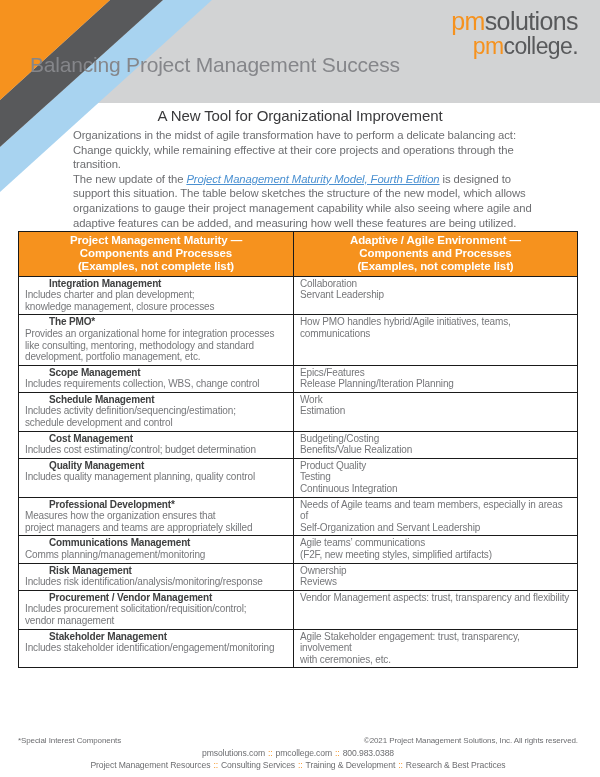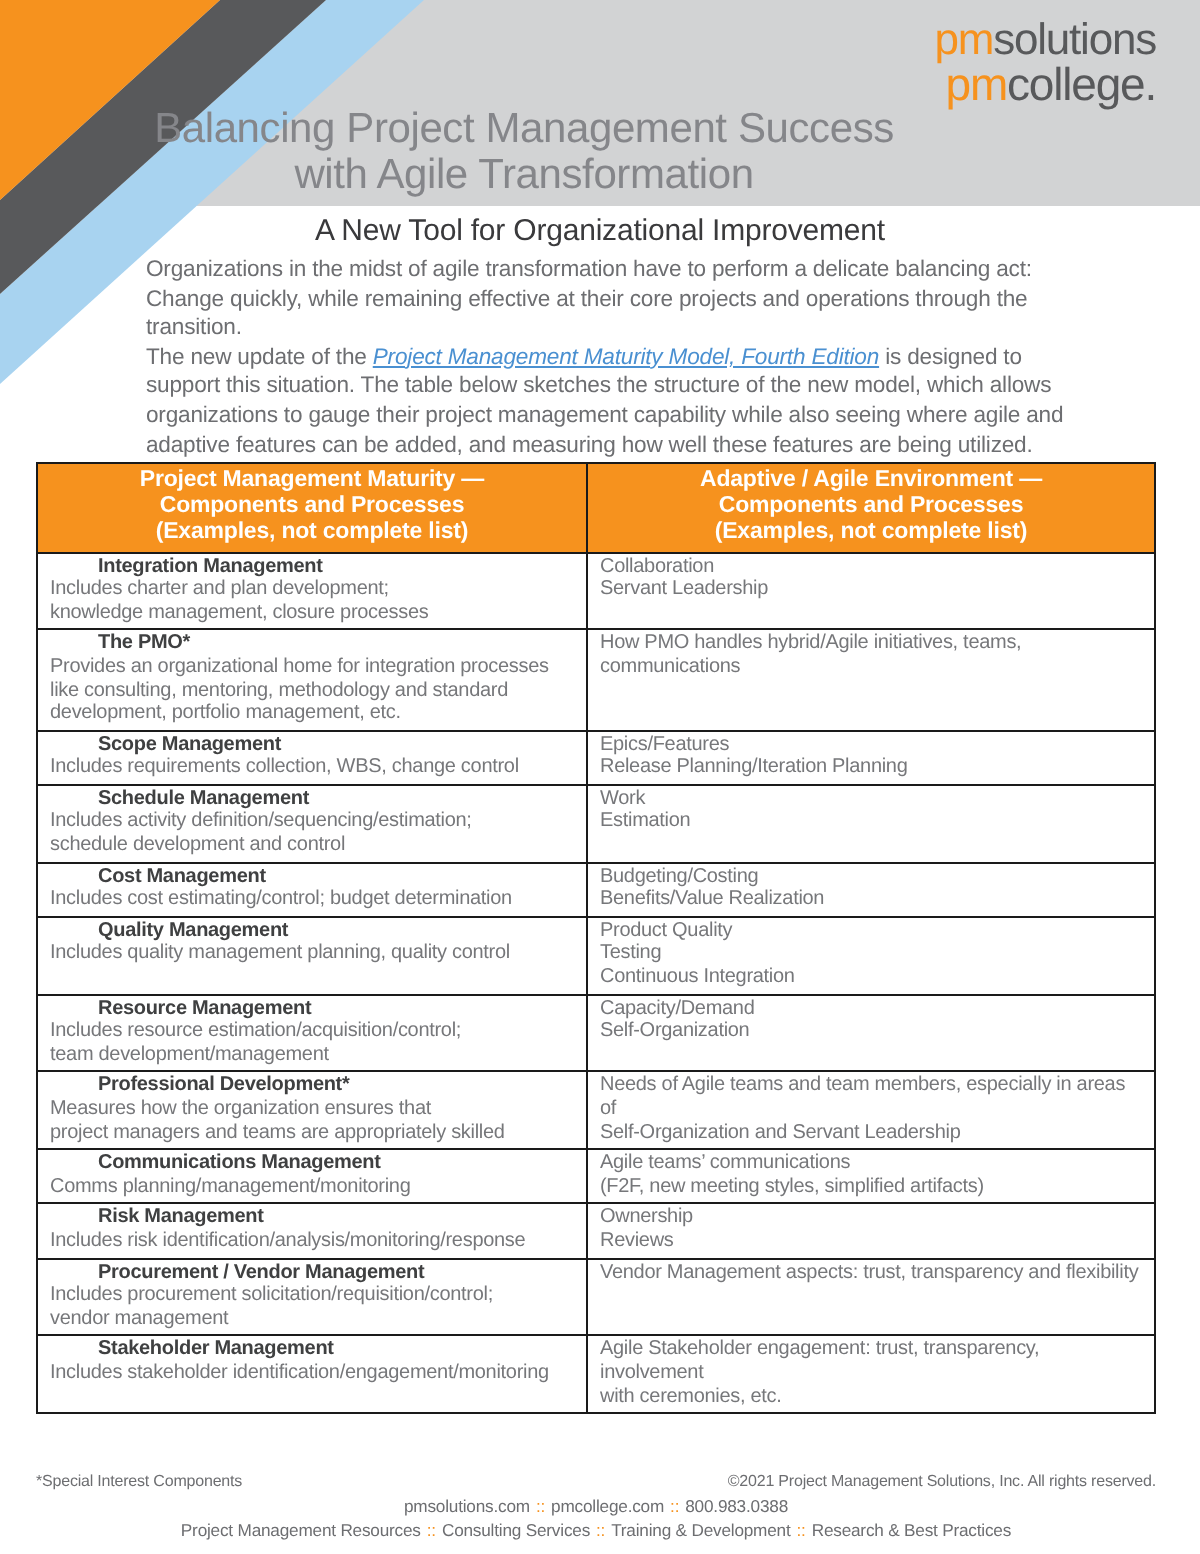--- a/index.html
+++ b/index.html
@@ -10,26 +10,26 @@
     -webkit-font-smoothing:antialiased;
   }
   
   .banner { position:relative; width:600px; height:103px; background:var(--banner_gray,#d2d3d4); }
   .stripes { position:absolute; top:0; left:0; width:230px; height:210px; pointer-events:none; z-index:5; }
   .stripe { position:absolute; inset:0; }
   .stripe.s-orange { background:var(--orange,#f6921e); clip-path:polygon(0 0,110px 0,0 100px); }
   .stripe.s-gray   { background:var(--stripe_gray,#58595b); clip-path:polygon(110px 0,163px 0,0 147px,0 100px); }
   .stripe.s-blue   { background:var(--stripe_blue,#a8d3f0); clip-path:polygon(163px 0,212px 0,0 192px,0 147px); }
   .logo { position:absolute; top:9px; right:22px; text-align:right; line-height:1.02; z-index:6; }
-  .logo .l1 { font-size:22px; letter-spacing:-0.6px; color:#58595b; }
+  .logo .l1 { font-size:25px; letter-spacing:-0.6px; color:#58595b; }
   .logo .l2 { font-size:23px; letter-spacing:-0.6px; color:#58595b; }
   .logo .pm { color:var(--orange,#f6921e); }
   .banner-title {
-    position:absolute; top:53px; left:0; width:484px; padding-left:40px;
-    text-align:center; font-size:21px; line-height:23px;
+    position:absolute; top:53px; left:0; width:484px; padding-left:30px;
+    text-align:left; font-size:21px; line-height:23px;
     color:#85868a; letter-spacing:-0.2px; z-index:6;
   }
   
   .heading { margin-top:4px; text-align:center; font-size:15px; font-weight:normal; color:#3a3a3c; letter-spacing:-0.1px; }
   .para {
     margin:4px 0 0 73px; width:476px;
     font-size:11.3px; line-height:14.6px; letter-spacing:-0.1px;
     color:#6d6e71; white-space:pre-line;
   }
   .para.p2 { margin-top:0; white-space:normal; }
@@ -62,21 +62,20 @@
     <div class="stripe s-blue"></div>
     <div class="stripe s-gray"></div>
     <div class="stripe s-orange"></div>
   </div>
   <div class="logo">
     <div class="l1"><span class="pm">pm</span><span>solutions</span></div>
     <div class="l2"><span class="pm">pm</span><span>college.</span></div>
   </div>
   <div class="banner-title">
     <div>Balancing Project Management Success</div>
-    <div>with Agile Transformation</div>
   </div>
 </div>
 
 <div class="heading">A New Tool for Organizational Improvement</div>
 <p class="para p1">Organizations in the midst of agile transformation have to perform a delicate balancing act:
 Change quickly, while remaining effective at their core projects and operations through the transition.</p>
 <p class="para p2"><span>The new update of the </span><span class="model-link">Project Management Maturity Model, Fourth Edition</span><span> is designed to support this situation. The table below sketches the structure of the new model, which allows organizations to gauge their project management capability while also seeing where agile and adaptive features can be added, and measuring how well these features are being utilized.</span></p>
 
 <table class="cmp">
   <colgroup>
@@ -129,26 +128,20 @@
   </tr>
 
   <tr>
     <td class="cell-left"><span class="row-title">Quality Management</span><span class="row-desc">Includes quality management planning, quality control</span></td>
     <td class="cell-right">Product Quality
 Testing
 Continuous Integration</td>
   </tr>
 
 
-  <tr>
-    <td class="cell-left"><span class="row-title">Resource Management</span><span class="row-desc">Includes resource estimation/acquisition/control;
-team development/management</span></td>
-    <td class="cell-right">Capacity/Demand
-Self-Organization</td>
-  </tr>
 
   <tr>
     <td class="cell-left"><span class="row-title">Professional Development*</span><span class="row-desc">Measures how the organization ensures that
 project managers and teams are appropriately skilled</span></td>
     <td class="cell-right">Needs of Agile teams and team members, especially in areas of
 Self-Organization and Servant Leadership</td>
   </tr>
 
   <tr>
     <td class="cell-left"><span class="row-title">Communications Management</span><span class="row-desc">Comms planning/management/monitoring</span></td>

